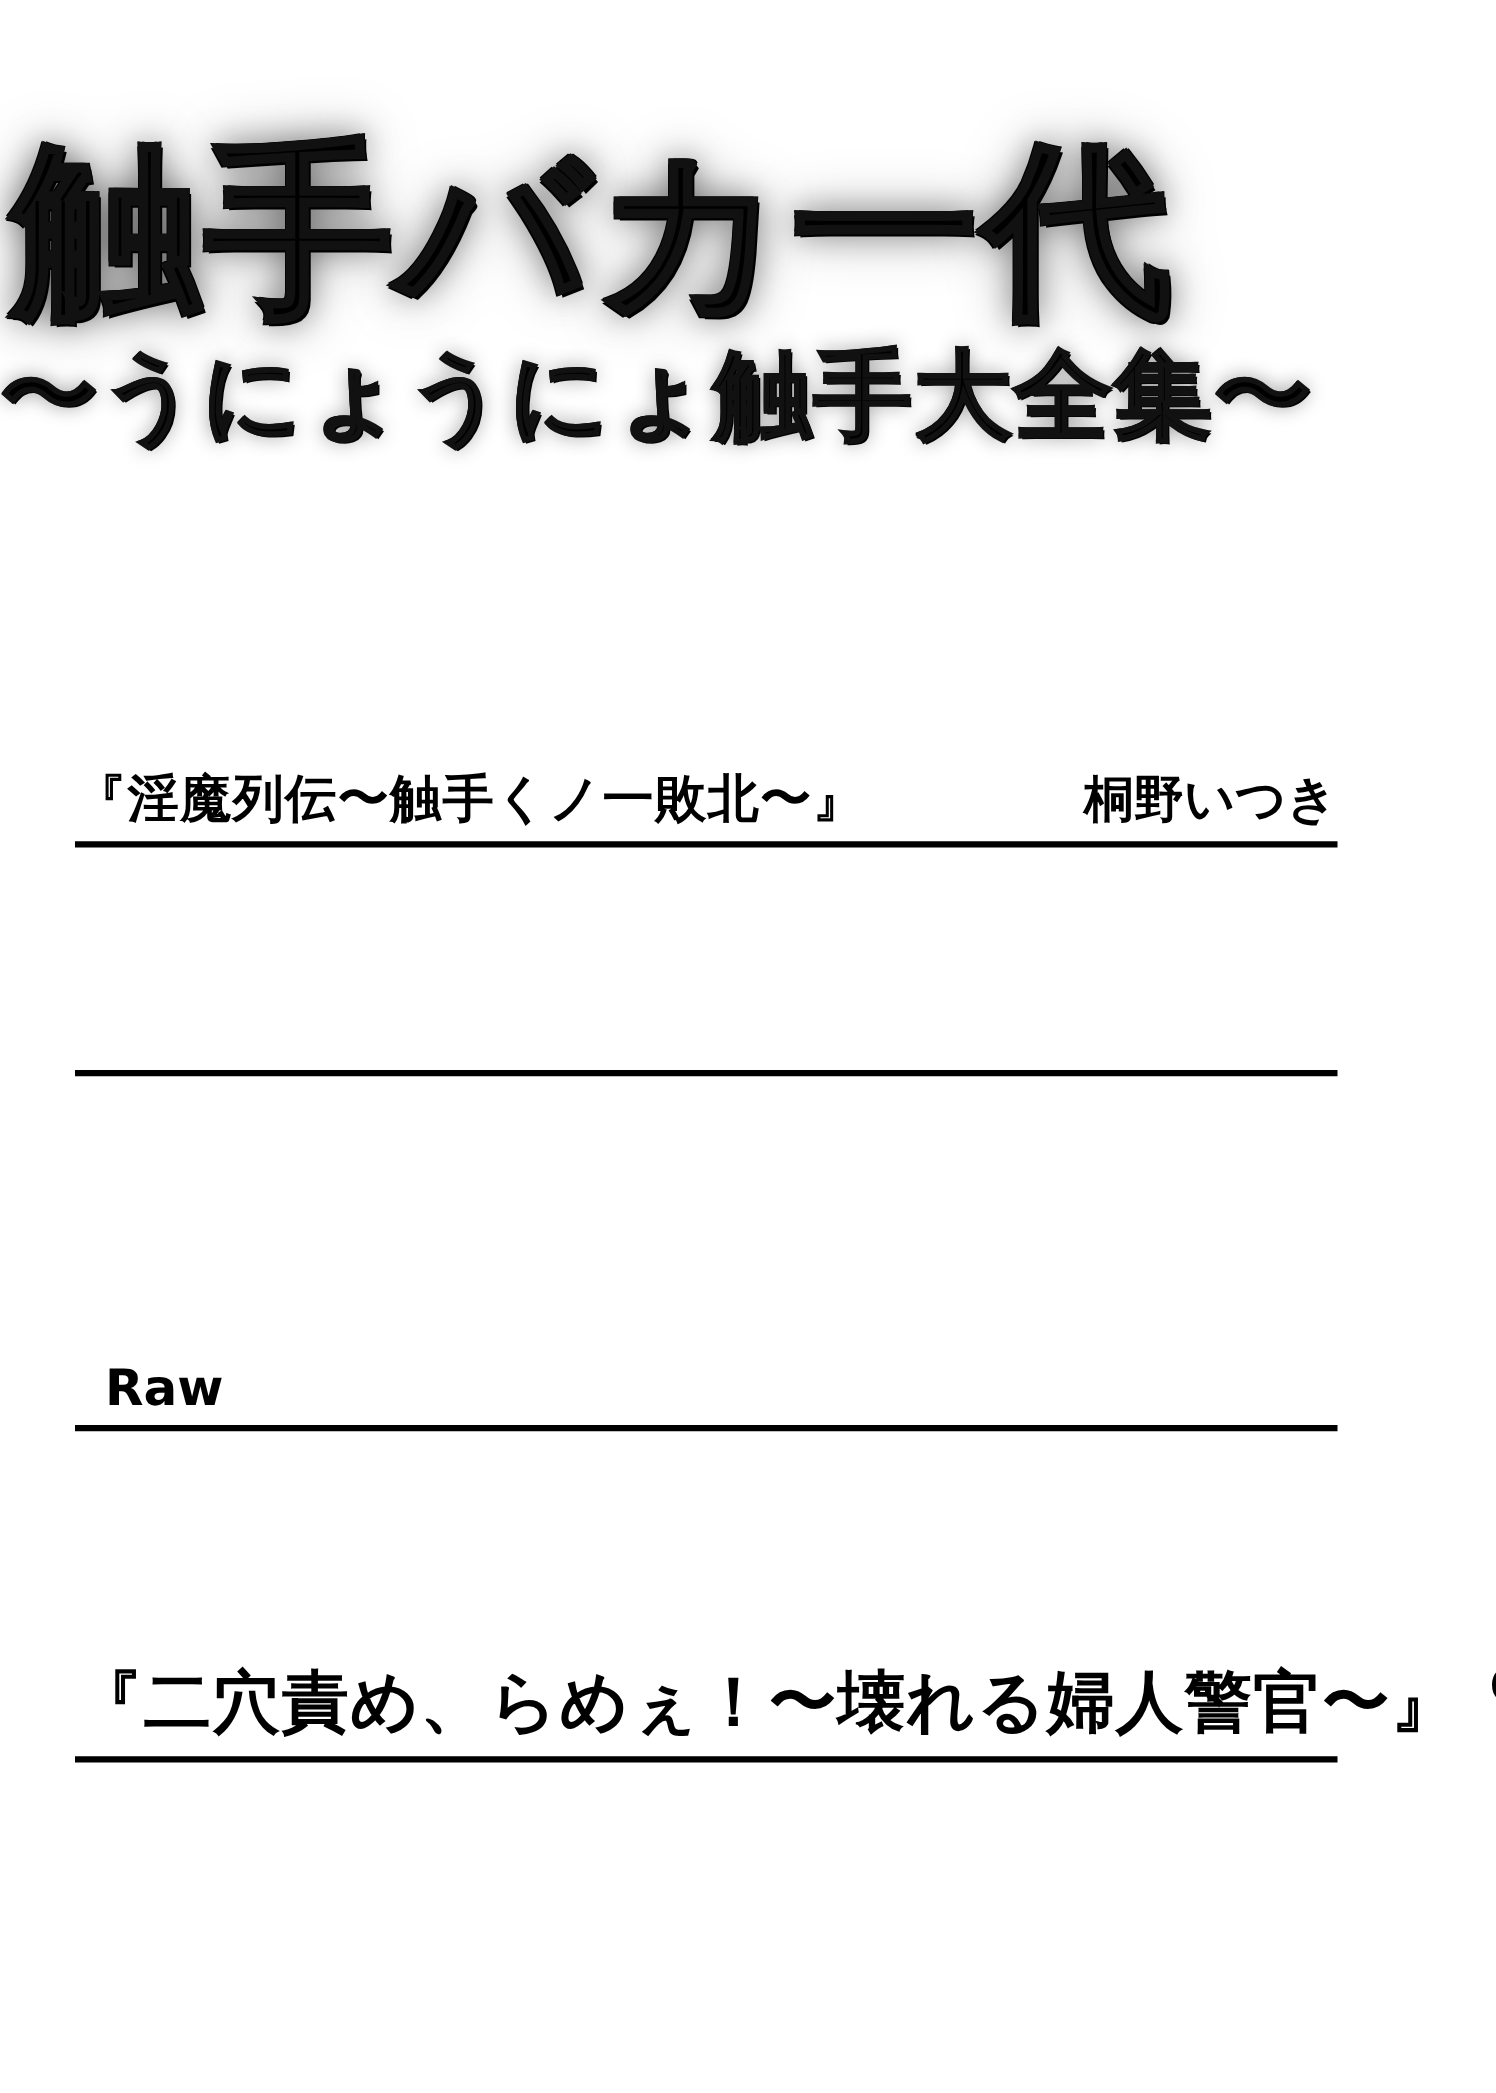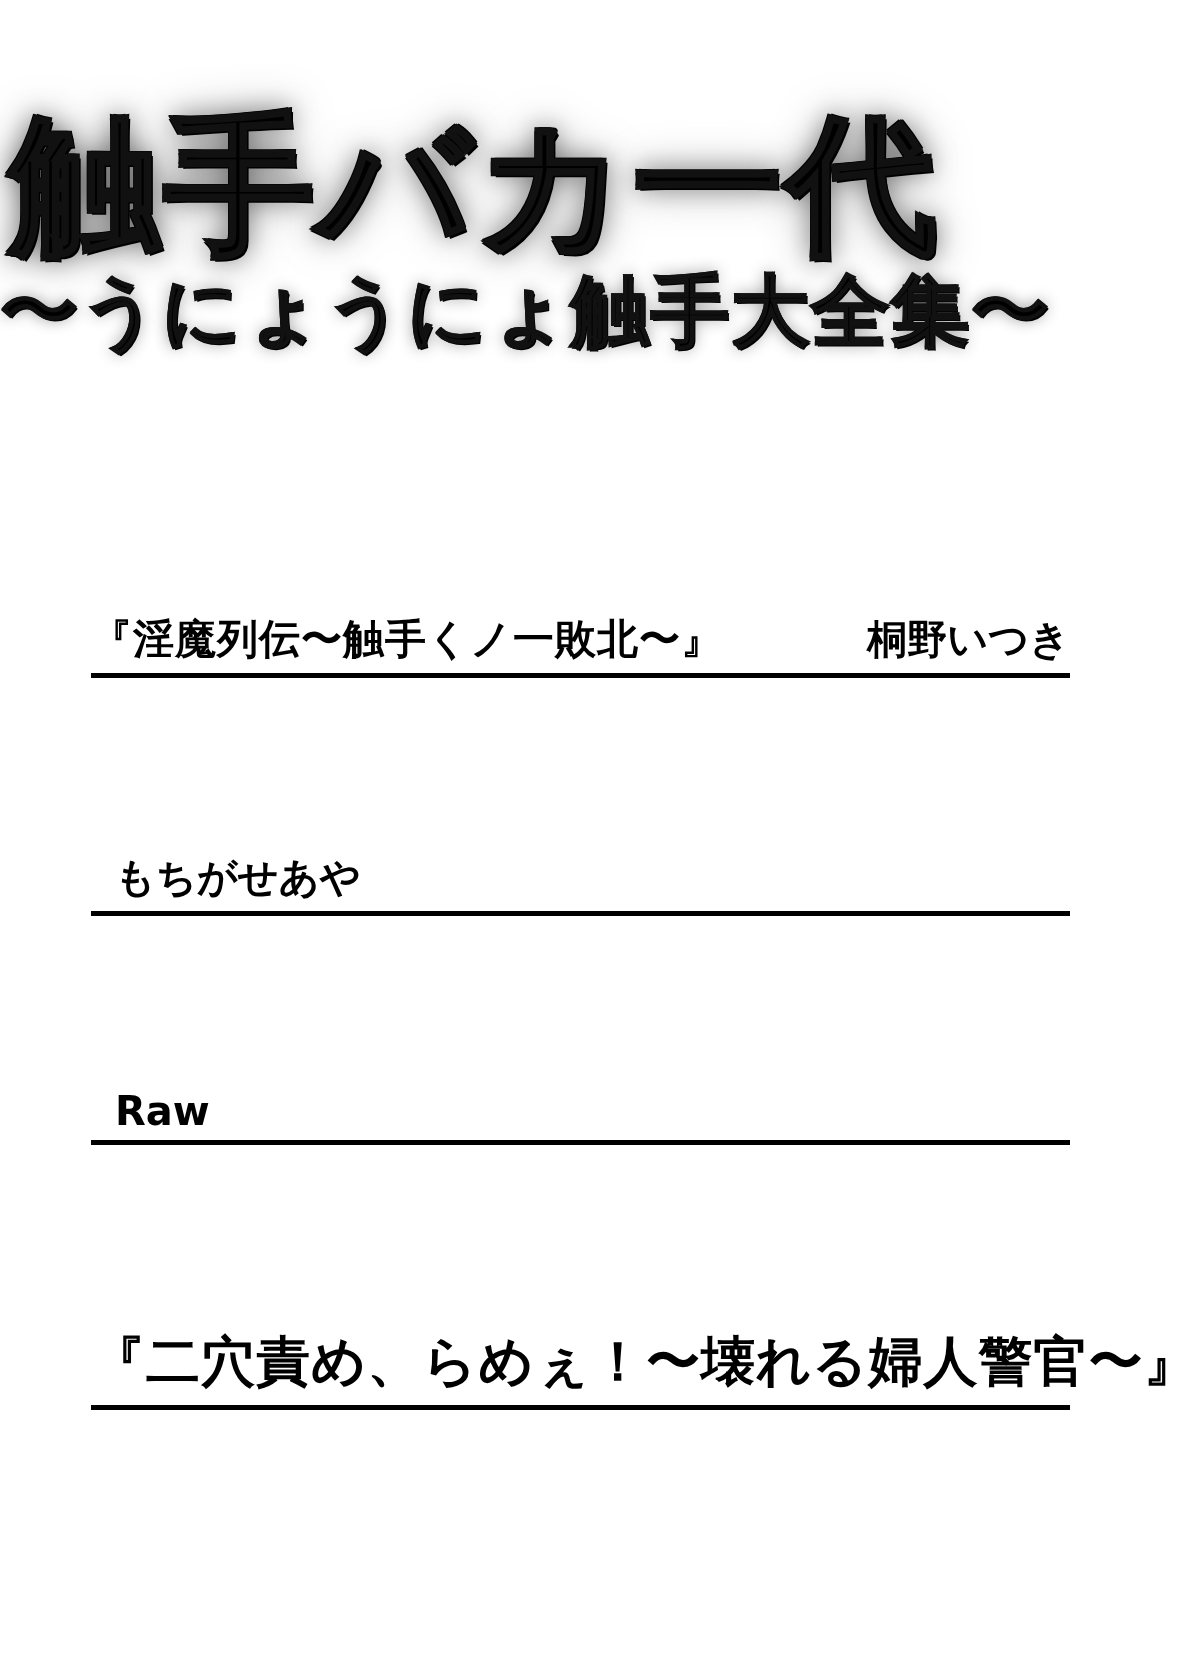--- a/index.html
+++ b/index.html
@@ -41,21 +41,21 @@
       -2px  2px 0 #000;
     background: linear-gradient(180deg, #f2f2f2 0%, #cfcfcf 38%, #3a3a3a 52%, #8f8f8f 66%, #e8e8e8 100%);
     -webkit-background-clip: text;
     background-clip: text;
     -webkit-text-fill-color: transparent;
     margin: 0;
     padding: 0 10px;
   }
 
   .sub-title {
-    font-family: Liberation Mono, monospace;
+    font-family: Liberation Serif, serif;
     font-size: 78px;
     line-height: 1.0;
     font-weight: bold;
     letter-spacing: 2px;
     margin-top: 18px;
     color: #1a1a1a;
     -webkit-text-stroke: 2px #111111;
     text-shadow:
        0 0 16px rgba(0,0,0,0.45),
        2px 2px 0 #000,
@@ -78,21 +78,20 @@
     position: relative;
     height: 238px;
   }
 
   .toc-row {
     display: flex;
     align-items: flex-start;
     justify-content: space-between;
     padding-bottom: 6px;
     border-bottom: 5px solid #000000;
-    margin-left: 31px;
   }
 
   .toc-title {
     font-size: 41px;
     font-weight: bold;
     color: #000000;
     letter-spacing: 1px;
     white-space: nowrap;
   }
 
@@ -120,21 +119,20 @@
 
   <div class="toc-entry">
     <div class="toc-row">
       <span class="toc-title">『淫魔列伝〜触手くノ一敗北〜』</span>
       <span class="toc-author">桐野いつき</span>
     </div>
   </div>
 
   <div class="toc-entry">
     <div class="toc-row">
-      <span class="toc-author">もちがせあや</span>
     </div>
   </div>
 
   <div class="toc-entry">
     <div class="toc-row">
       <span class="toc-author">Raw</span>
     </div>
   </div>
 
   <div class="toc-entry last">

